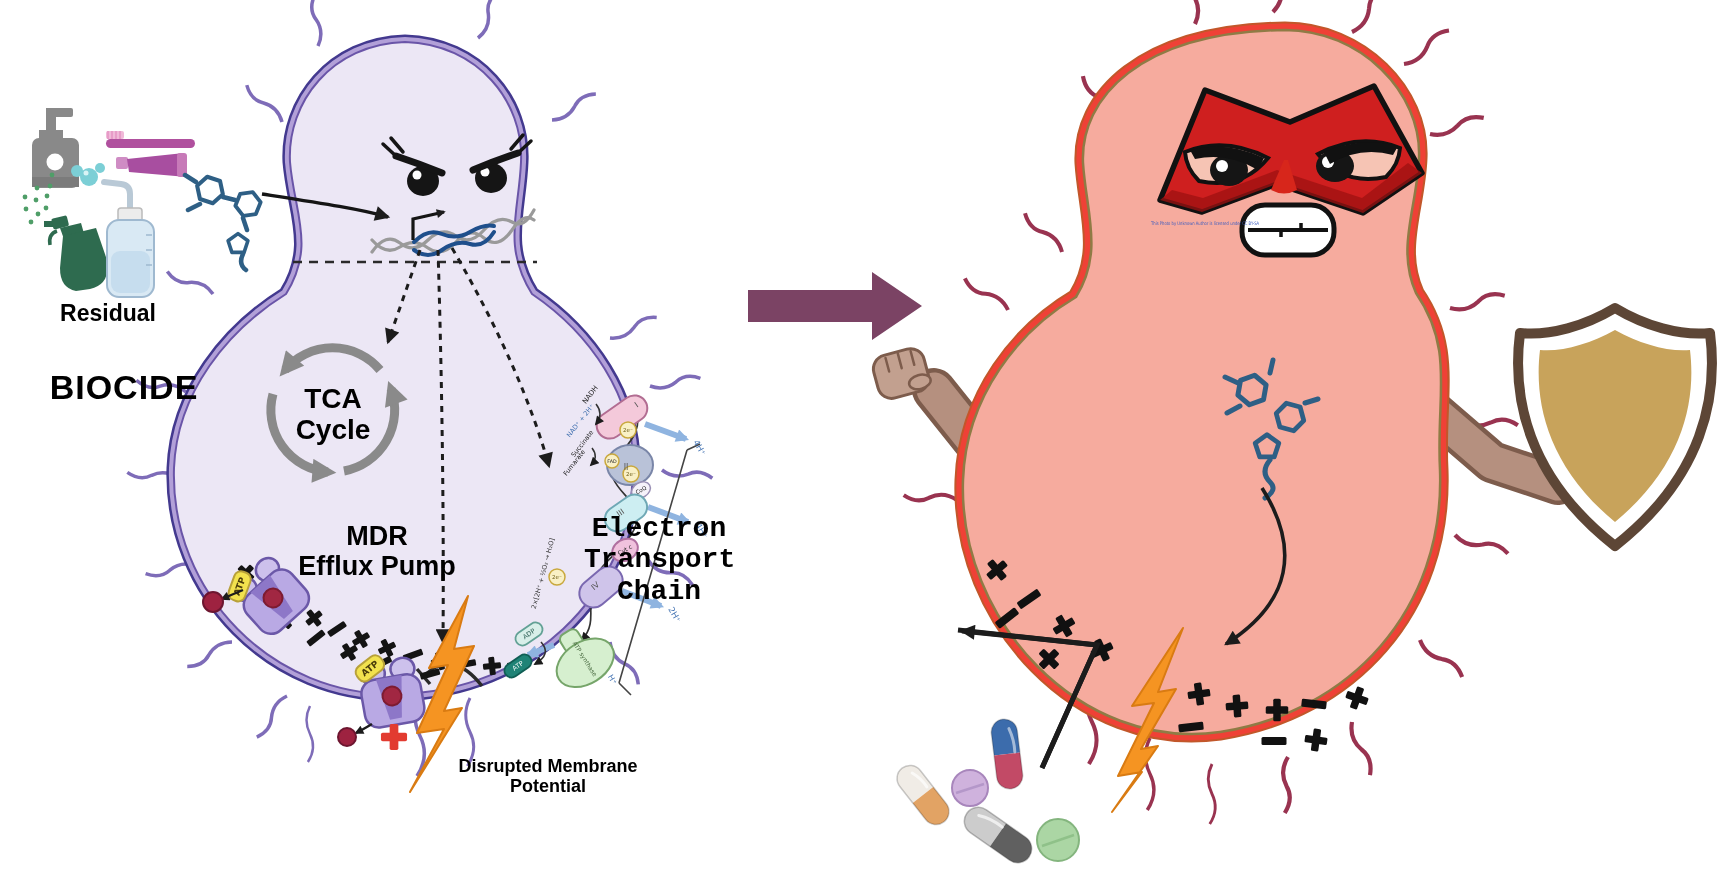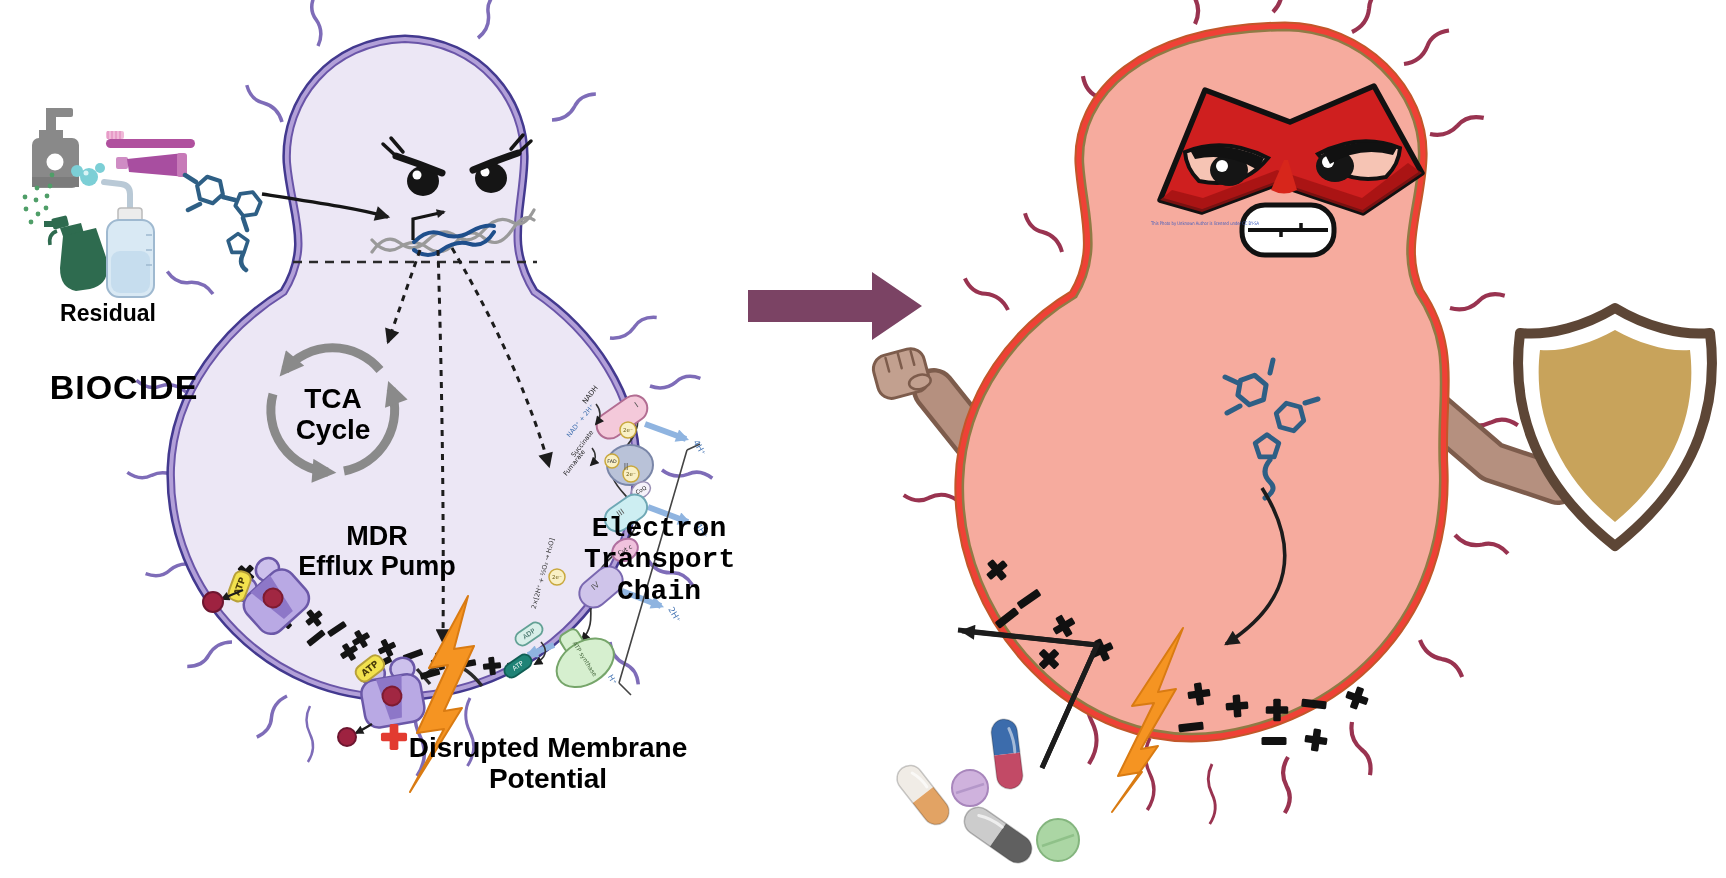--- a/index.html
+++ b/index.html
@@ -6,21 +6,21 @@
   #canvas{position:relative;width:1726px;height:878px;background:#ffffff;overflow:hidden;
           font-family:"Liberation Sans",sans-serif;}
   #art{position:absolute;left:0;top:0;}
   .lbl{position:absolute;color:#000000;font-weight:700;text-align:center;line-height:1.12;
        font-family:"Liberation Sans",sans-serif;white-space:pre-line;}
   #residual-label{left:48px;top:301px;width:120px;font-size:23px;}
   #biocide-label{left:26px;top:327px;width:196px;font-size:34px;letter-spacing:1px;margin-top:41px;}
   #tca-label{left:253px;top:383px;width:160px;font-size:28px;}
   #mdr-label{left:272px;top:521px;width:210px;font-size:27px;}
   #etc-label{left:584px;top:513px;width:150px;font-size:28px;font-family:Liberation Mono, monospace;}
-  #disrupted-label{left:408px;top:732px;width:280px;font-size:28px;text-align:center;}
+  #disrupted-label{left:408px;top:756px;width:280px;font-size:18px;text-align:center;}
   #watermark{position:absolute;left:1151px;top:220px;font-size:6px;color:#3a5bbf;
              transform:scale(0.62,0.8);transform-origin:left top;white-space:nowrap;
              font-family:"DejaVu Sans",sans-serif;}
   svg text{font-family:"DejaVu Sans",sans-serif;}
 </style>
 </head>
 <body>
 
 <div id="canvas">
 

